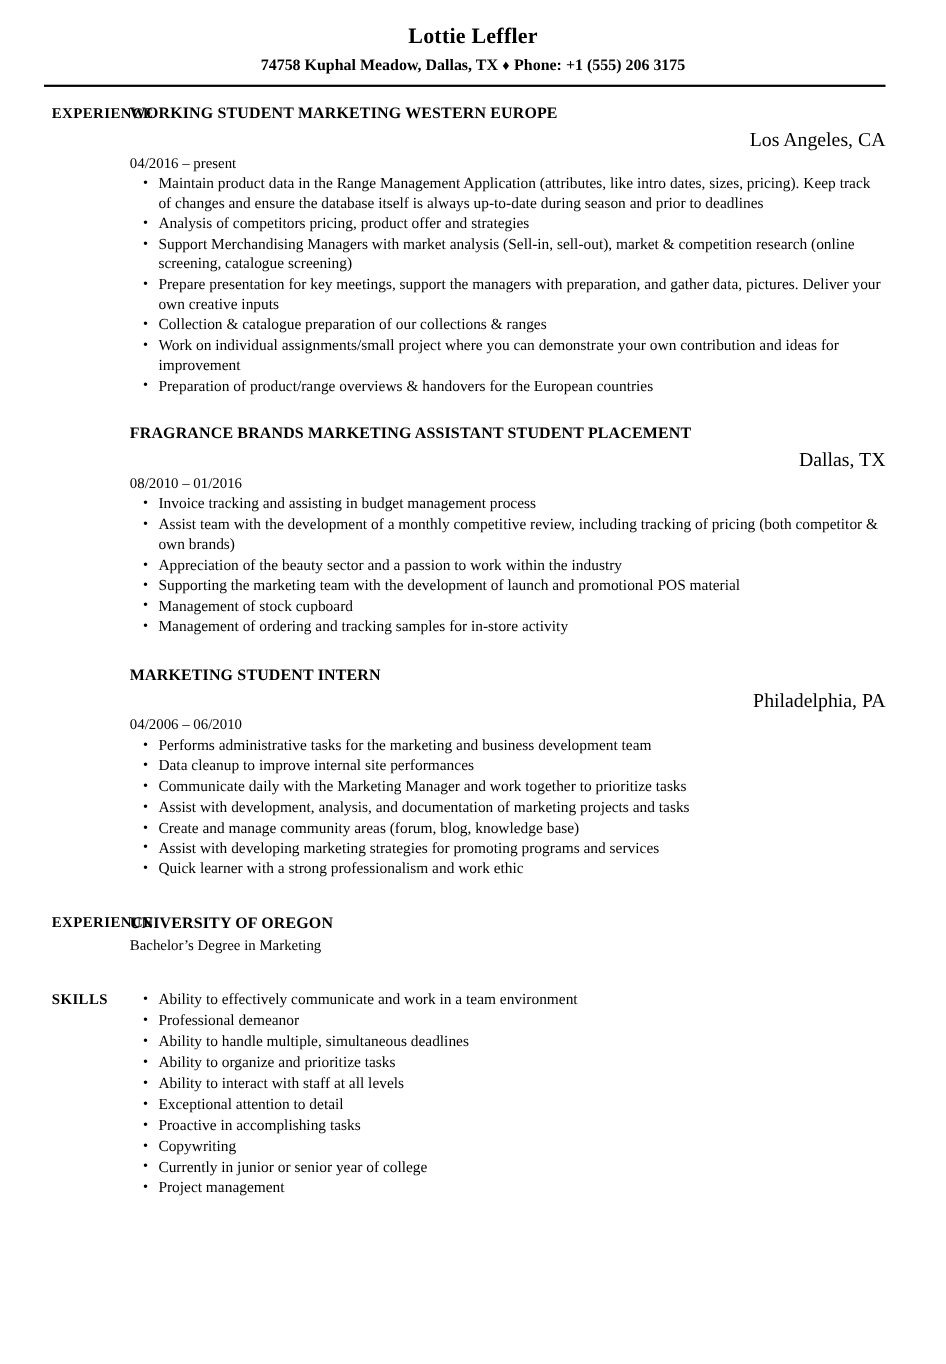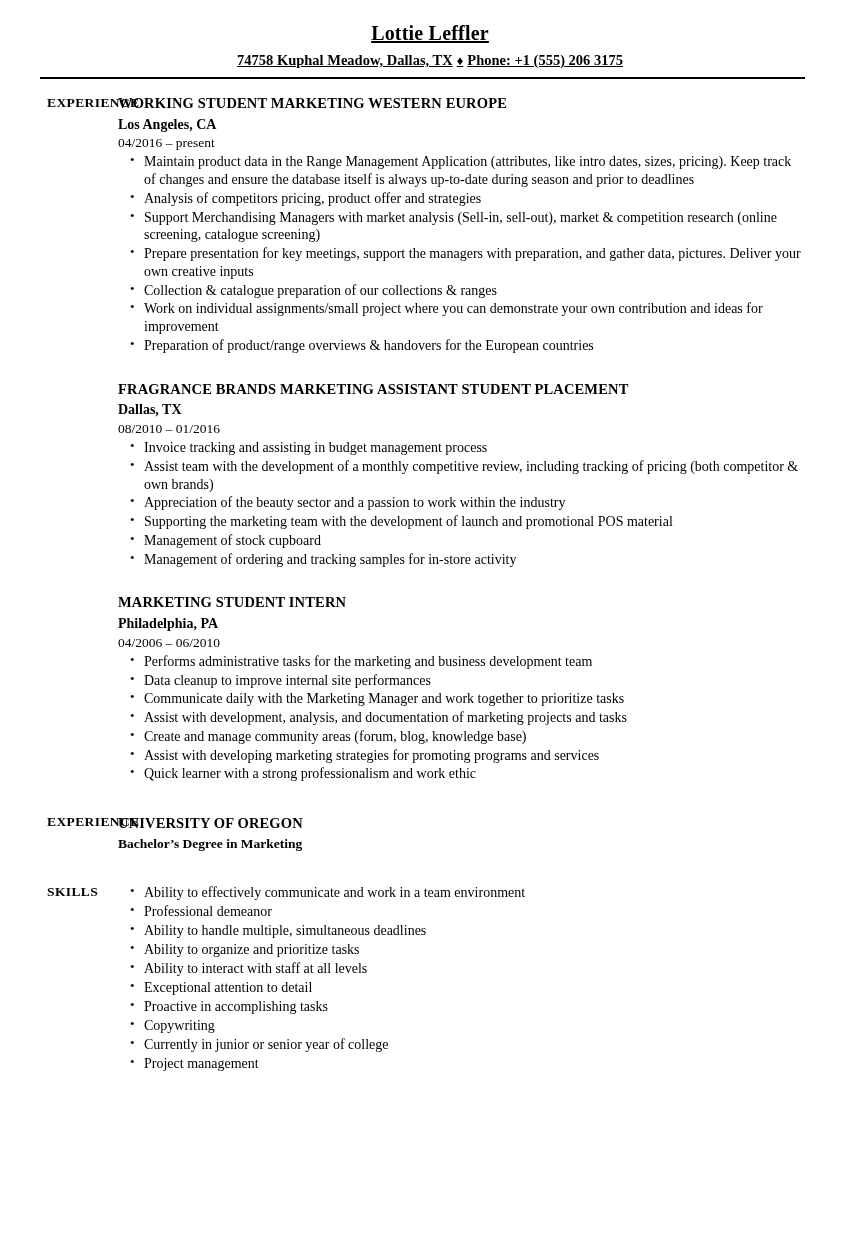--- a/index.html
+++ b/index.html
@@ -19,21 +19,20 @@
     width: 860px;
     height: 1240px;
     box-sizing: border-box;
     padding: 0;
     position: relative;
   }
 
   
   .header {
     padding-top: 22px;
-    text-decoration: underline;
   }
   .name {
     text-align: center;
     font-size: 20px;
     font-weight: bold;
     letter-spacing: 0.2px;
     line-height: 1.1;
   }
   .contact {
     text-align: center;
@@ -83,24 +82,25 @@
   }
   .job:last-child { margin-bottom: 0; }
 
   .job-title {
     font-size: 14.5px;
     font-weight: bold;
     letter-spacing: 0.15px;
     line-height: 1.35;
   }
   .job-loc {
-    font-size: 14px;
-    font-weight: bold;
+    font-size: 18px;
+    font-weight: normal;
     line-height: 1.4;
     margin-top: 1px;
+    text-align: right;
   }
   .job-dates {
     font-size: 13.5px;
     font-weight: normal;
     line-height: 1.35;
   }
 
   ul.bullets {
     list-style: none;
     margin: 0;
@@ -124,21 +124,21 @@
 
   
   .edu-school {
     font-size: 14.5px;
     font-weight: bold;
     letter-spacing: 0.15px;
     line-height: 1.4;
   }
   .edu-degree {
     font-size: 13.5px;
-    font-weight: bold;
+    font-weight: normal;
     line-height: 1.45;
   }
 
   .section-education { margin-bottom: 0; }
   .spacer-edu { height: 30px; }
 
   ul.skills-list li {
     font-size: 14px;
     line-height: 1.29;
     margin-top: 1px;

